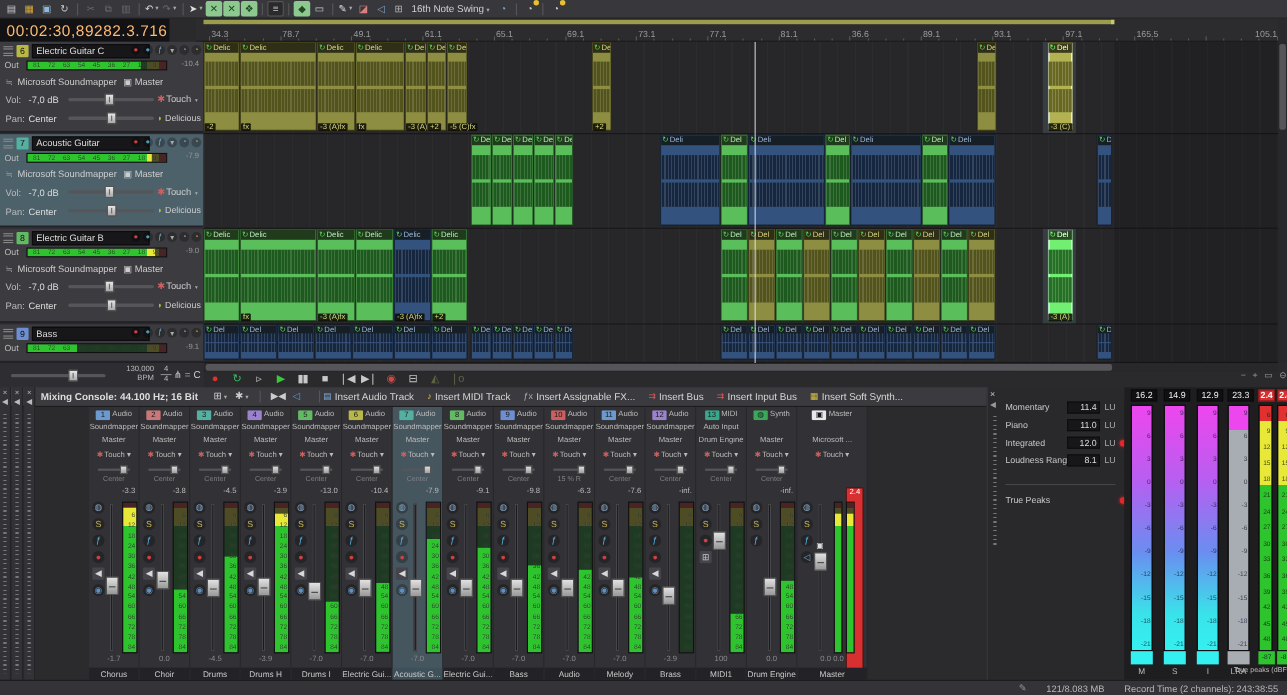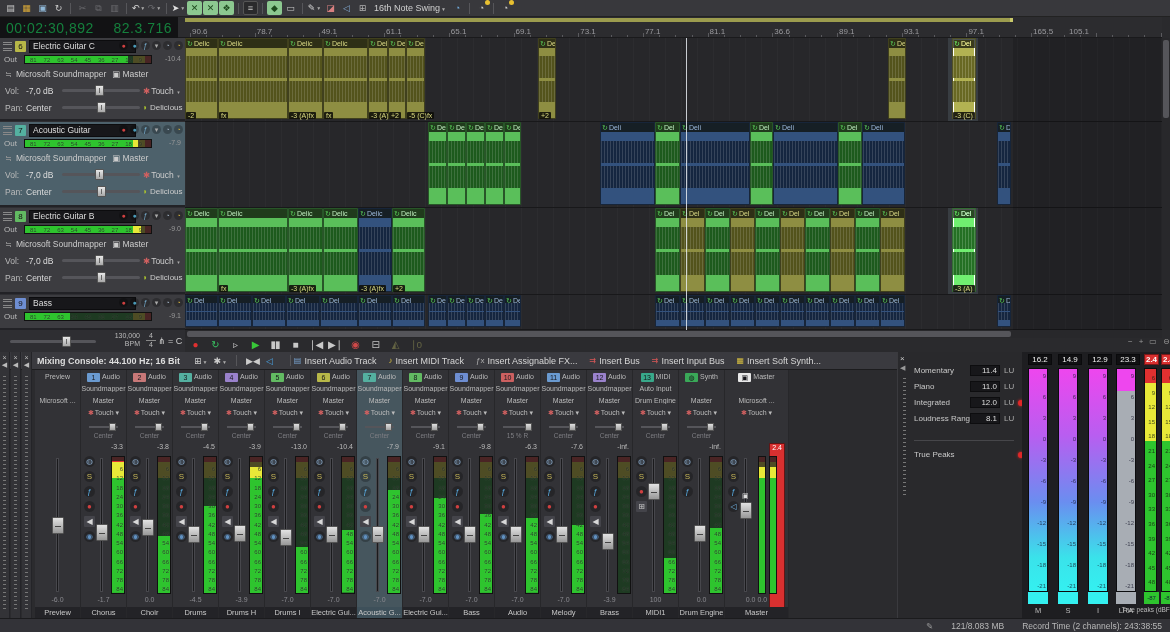--- a/index.html
+++ b/index.html
@@ -10,21 +10,21 @@
 
 #toolbar{left:0;top:0;width:1170px;height:17px;background:#38383c;border-bottom:1px solid #222;
 display:flex;align-items:center;gap:1px;padding:0 3px;font-size:9px}
 .tbtn{min-width:15px;height:14px;display:flex;align-items:center;justify-content:center;border-radius:2px;position:relative;cursor:default}
 .tbtn.pressed{background:#2a2a2c;border:1px solid #555}
 .tsep{width:1px;height:11px;background:#56565a;margin:0 3px}
 .tdd{font-size:5px;color:#aaa;margin-left:1px}
 .tbadge{position:absolute;right:-1px;top:-1px;width:5px;height:5px;border-radius:50%}
 .tlabel{font-size:9px;color:#d0d0d0;padding:0 3px;white-space:nowrap}
 
-#timedisp{left:0;top:17px;width:178px;height:21px;background:#121214;display:flex;align-items:center;justify-content:space-between;padding:0 6px;font-size:14px;color:#15803d;letter-spacing:.5px}
+#timedisp{left:0;top:17px;width:154px;height:21px;background:#121214;display:flex;align-items:center;justify-content:space-between;padding:0 6px;font-size:14px;color:#fdba74;letter-spacing:.5px}
 #ruler{left:178px;top:17px;width:984px;height:21px;background:#2c2c2f;border-bottom:1px solid #1a1a1c;overflow:hidden}
 .loopbar{position:absolute;left:7px;top:1px;width:828px;height:4px;background:#9c9c4e;border-right:3px solid #c8c86a}
 .rtick{position:absolute;bottom:1px;font-size:8px;color:#9a9a9e;white-space:nowrap}
 .rtickline{position:absolute;bottom:0;width:1px;height:4px;background:#5a5a5e}
 
 #trackpanel{left:0;top:38px;width:185px;height:292px;background:#2e2e32}
 .thead{position:absolute;left:0;width:185px;background:#3c3c40;border-bottom:2px solid #222226;font-size:8.5px;overflow:hidden}
 .thead.sel{background:#4d616b}
 .thandle{position:absolute;left:3px;top:4px;width:9px;height:9px;border-top:3px double #888;border-bottom:3px double #888}
 .tbadgeno{position:absolute;left:15px;top:3px;width:11px;height:11px;font-size:8px;color:#111;display:flex;align-items:center;justify-content:center;border-radius:1px}
@@ -151,21 +151,21 @@
       <div class="tsep"></div>
       <div class="tbtn" style="color: rgb(200, 200, 200);">◔<div class="tbadge" style="background: rgb(232, 192, 48);"></div></div>
     </div>
 
   <div class="abs" id="timedisp">
     <span>00:02:30,892</span>
     <span>82.3.716</span>
   </div>
   <div class="abs" id="ruler">
       <div class="loopbar"></div>
-      <div class="rtick" style="left: 14px;">90.6</div>
+      <div class="rtick" style="left: 14px;">34.3</div>
       <div class="rtickline" style="left: 12px;"></div>
       <div class="rtickline" style="left: 28.2px; height: 2px;"></div>
       <div class="rtickline" style="left: 44.4px; height: 2px;"></div>
       <div class="rtickline" style="left: 60.6px; height: 2px;"></div>
       <div class="rtick" style="left: 78.7px;">78.7</div>
       <div class="rtickline" style="left: 76.7px;"></div>
       <div class="rtickline" style="left: 92.9px; height: 2px;"></div>
       <div class="rtickline" style="left: 109.1px; height: 2px;"></div>
       <div class="rtickline" style="left: 125.3px; height: 2px;"></div>
       <div class="rtick" style="left: 143.4px;">49.1</div>
@@ -221,21 +221,21 @@
       <div class="rtick" style="left: 790.4px;">97.1</div>
       <div class="rtickline" style="left: 788.4px;"></div>
       <div class="rtickline" style="left: 804.6px; height: 2px;"></div>
       <div class="rtickline" style="left: 820.8px; height: 2px;"></div>
       <div class="rtickline" style="left: 837px; height: 2px;"></div>
       <div class="rtick" style="left: 855.1px;">165.5</div>
       <div class="rtickline" style="left: 853.1px;"></div>
       <div class="rtickline" style="left: 869.3px; height: 2px;"></div>
       <div class="rtickline" style="left: 885.5px; height: 2px;"></div>
       <div class="rtickline" style="left: 901.7px; height: 2px;"></div>
-      <div class="rtick" style="left: 891px;">105.1</div>
+      <div class="rtick" style="left: 963px;">105.1</div>
       <div class="rtickline" style="left: 917.8px;"></div>
       <div class="rtickline" style="left: 934px; height: 2px;"></div>
       <div class="rtickline" style="left: 950.2px; height: 2px;"></div>
       <div class="rtickline" style="left: 966.4px; height: 2px;"></div>
       <div class="rtickline" style="left: 982.5px;"></div>
     </div>
 
   <div class="abs" id="trackpanel">
       <div class="thead" style="top: 0px; height: 83px;">
         <div class="thandle"></div>
@@ -838,31 +838,20 @@
       <div class="dock" style="left: 11px;">
         <div style="margin-top:2px">×</div>
         <div>◀</div>
         <div class="dockdots"></div>
       </div>
       <div class="dock" style="left: 22px;">
         <div style="margin-top:2px">×</div>
         <div>◀</div>
         <div class="dockdots"></div>
       </div>
-      <div class="strip" style="left: 35px;">
-        <div class="srow" style="top: 3px;">Preview</div>
-        <div class="srow" style="top: 15px;"></div>
-        <div class="srow" style="top: 27px;">Microsoft ...</div>
-        <div class="icol"></div>
-        <div class="ftrack" style="left: 21px;">
-          <div class="fthumb" style="left: -5px; top: 57.6px;"></div>
-        </div>
-        <div class="fval">-6.0</div>
-        <div class="sname">Preview</div>
-      </div>
       <div class="strip" style="left: 81px;">
         <div class="srow" style="top: 3px;"><div class="chbadge" style="display: inline-block; background: rgb(106, 154, 208);">1</div>Audio</div>
         <div class="srow" style="top: 15px;">Soundmapper</div>
         <div class="srow" style="top: 27px;">Master</div>
         <div class="srow" style="top: 39px;"><span class="autog">✱</span>Touch ▾</div>
         <div class="panline" style="top: 54px;">
           <div class="panthumb" style="left: 19.5px;"></div>
         </div>
         <div class="srow panlabel" style="top: 62px;">Center</div>
         <div class="speak">-3.3</div>

